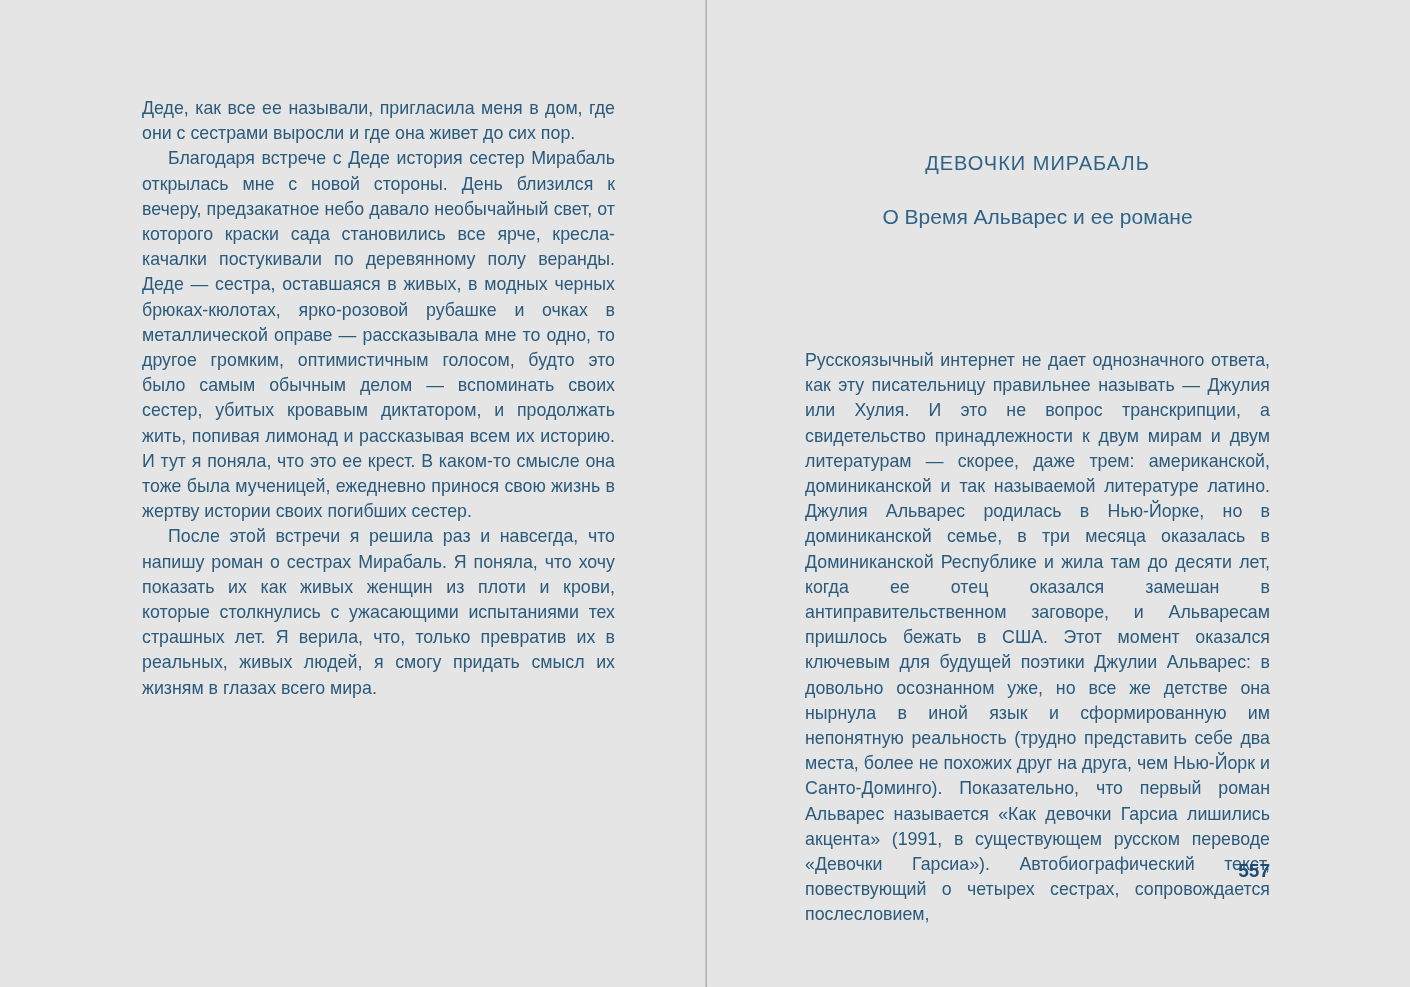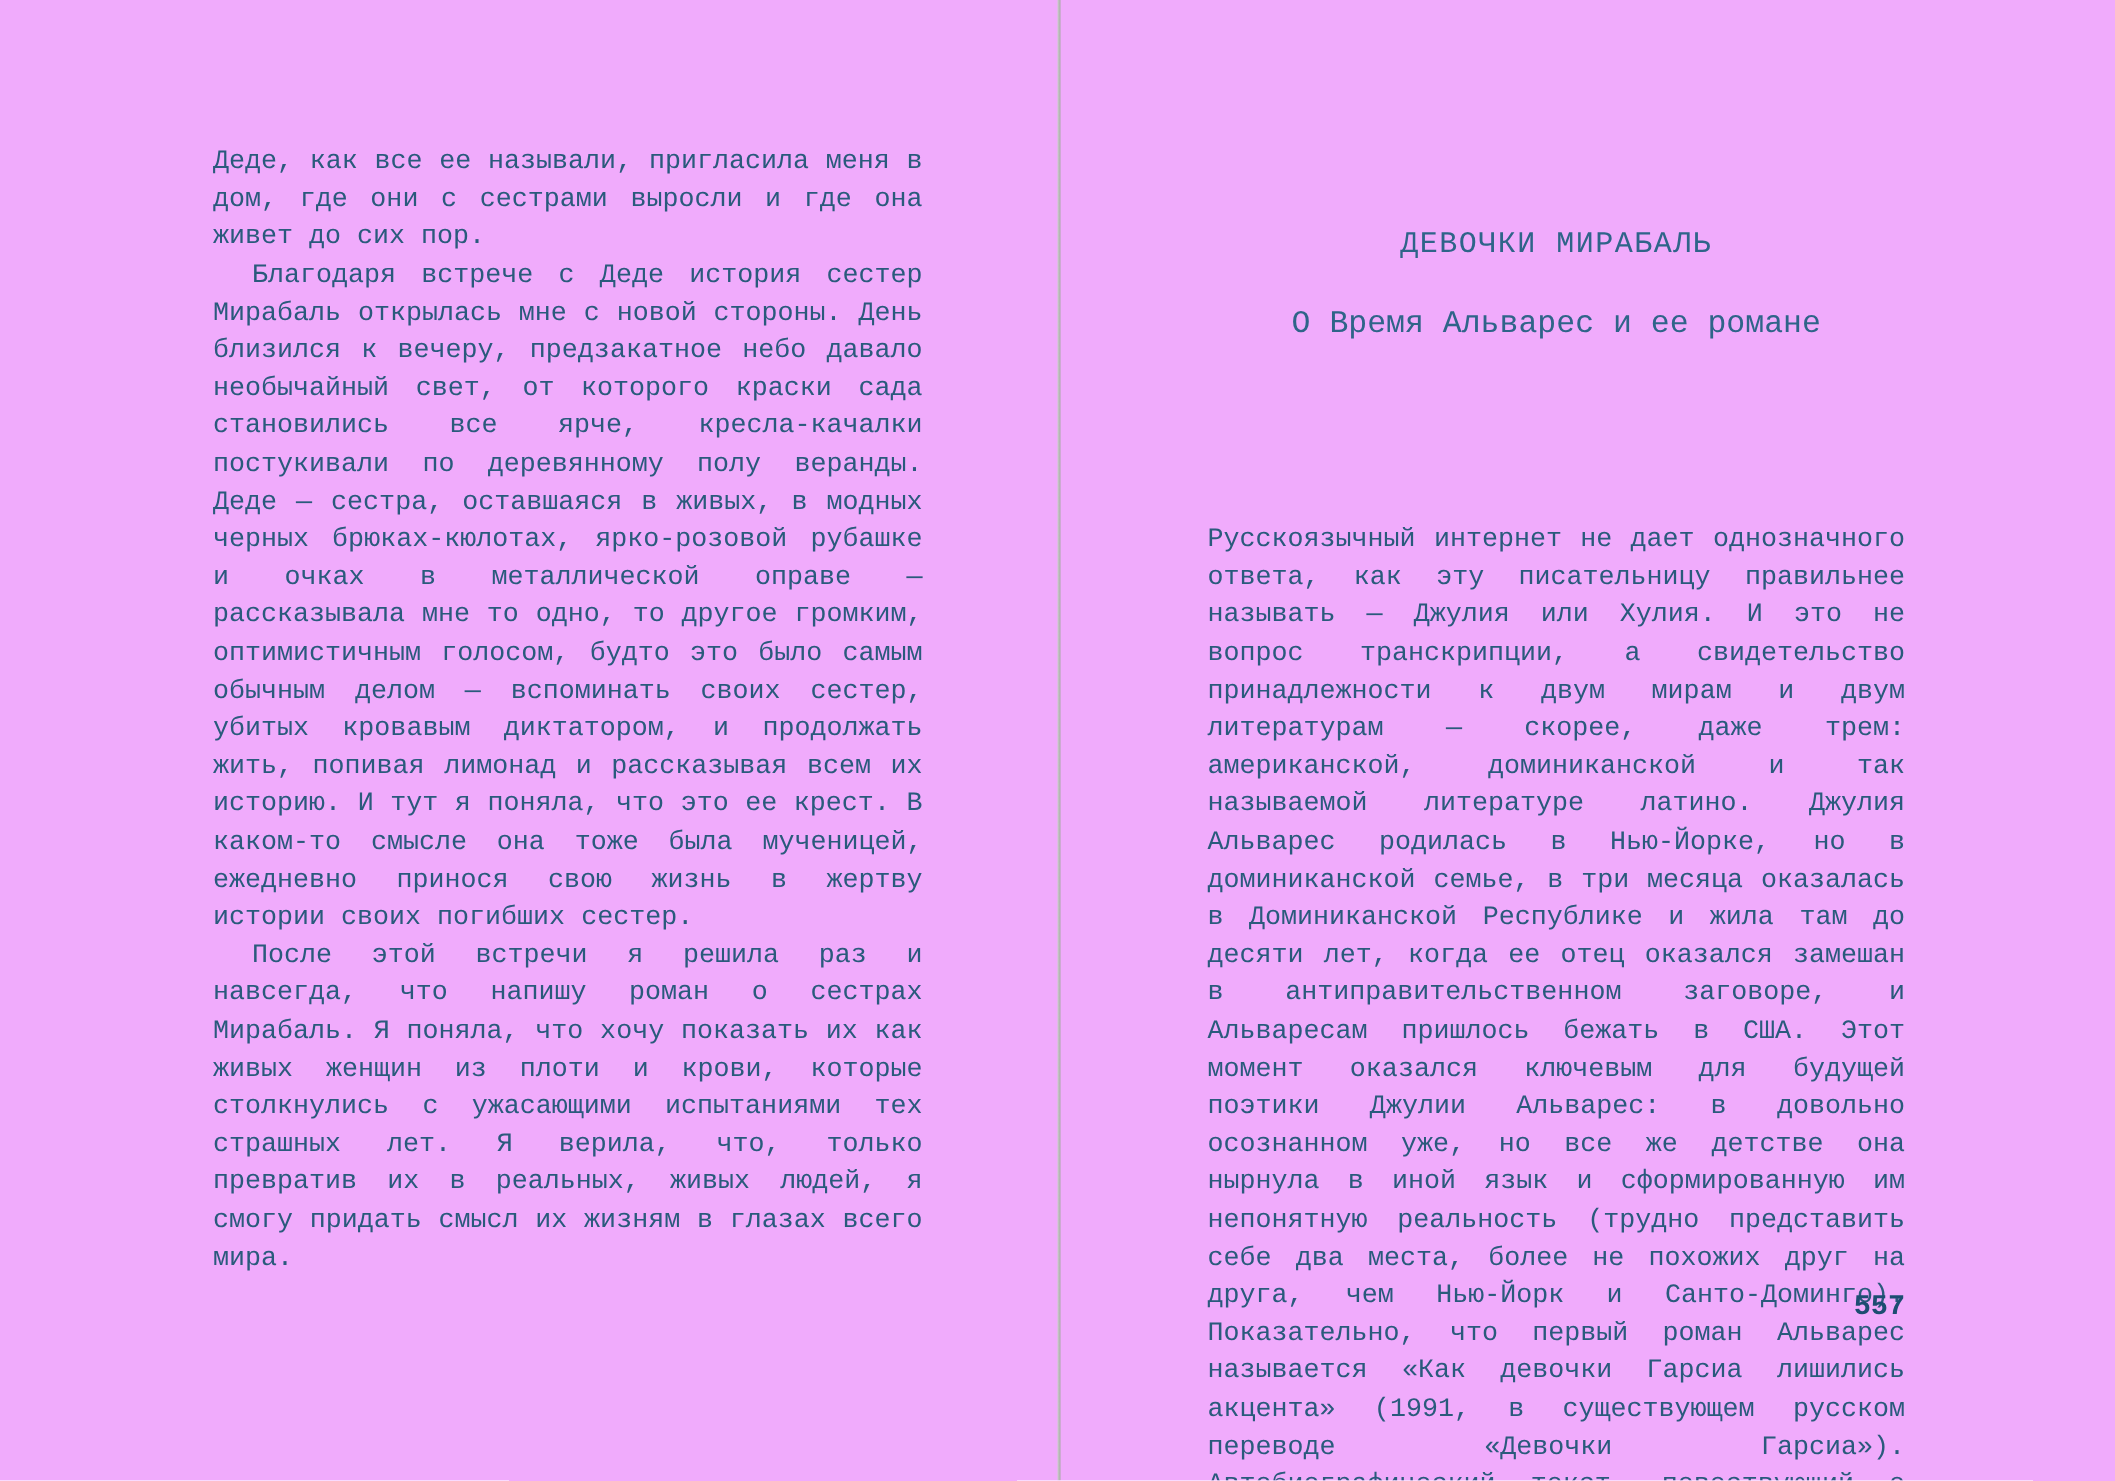--- a/index.html
+++ b/index.html
@@ -1,21 +1,21 @@
 <!DOCTYPE html>
 <html lang="ru"><head>
 <meta charset="utf-8">
 <style>
   html, body { margin: 0; padding: 0; background: #ffffff; }
   .spread {
     position: relative;
     width: 1410px;
     height: 987px;
-    background: #f0abfc;
-    font-family: Liberation Mono, monospace;
+    background: #e5e5e5;
+    font-family: Liberation Sans, sans-serif;
     color: #2a5a7c;
     overflow: hidden;
   }
   .spine {
     position: absolute;
     left: 705px;
     top: 0;
     width: 2px;
     height: 987px;
     background: linear-gradient(to right, #cccccc, #a9a9a9);

